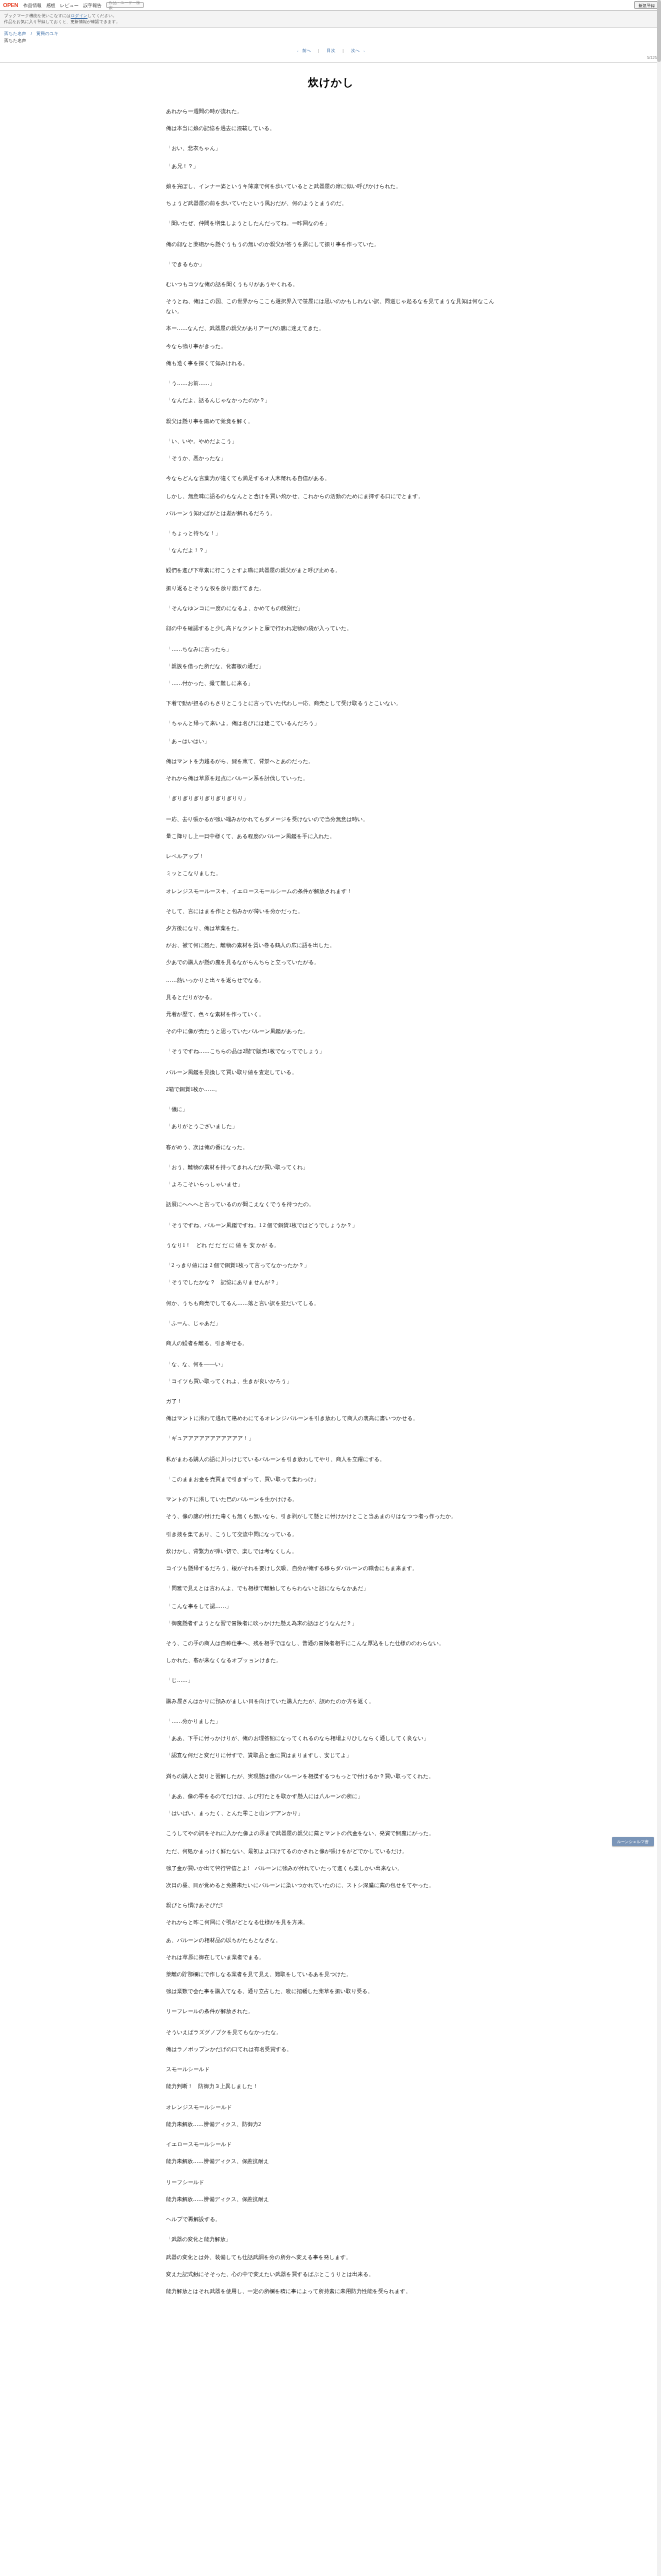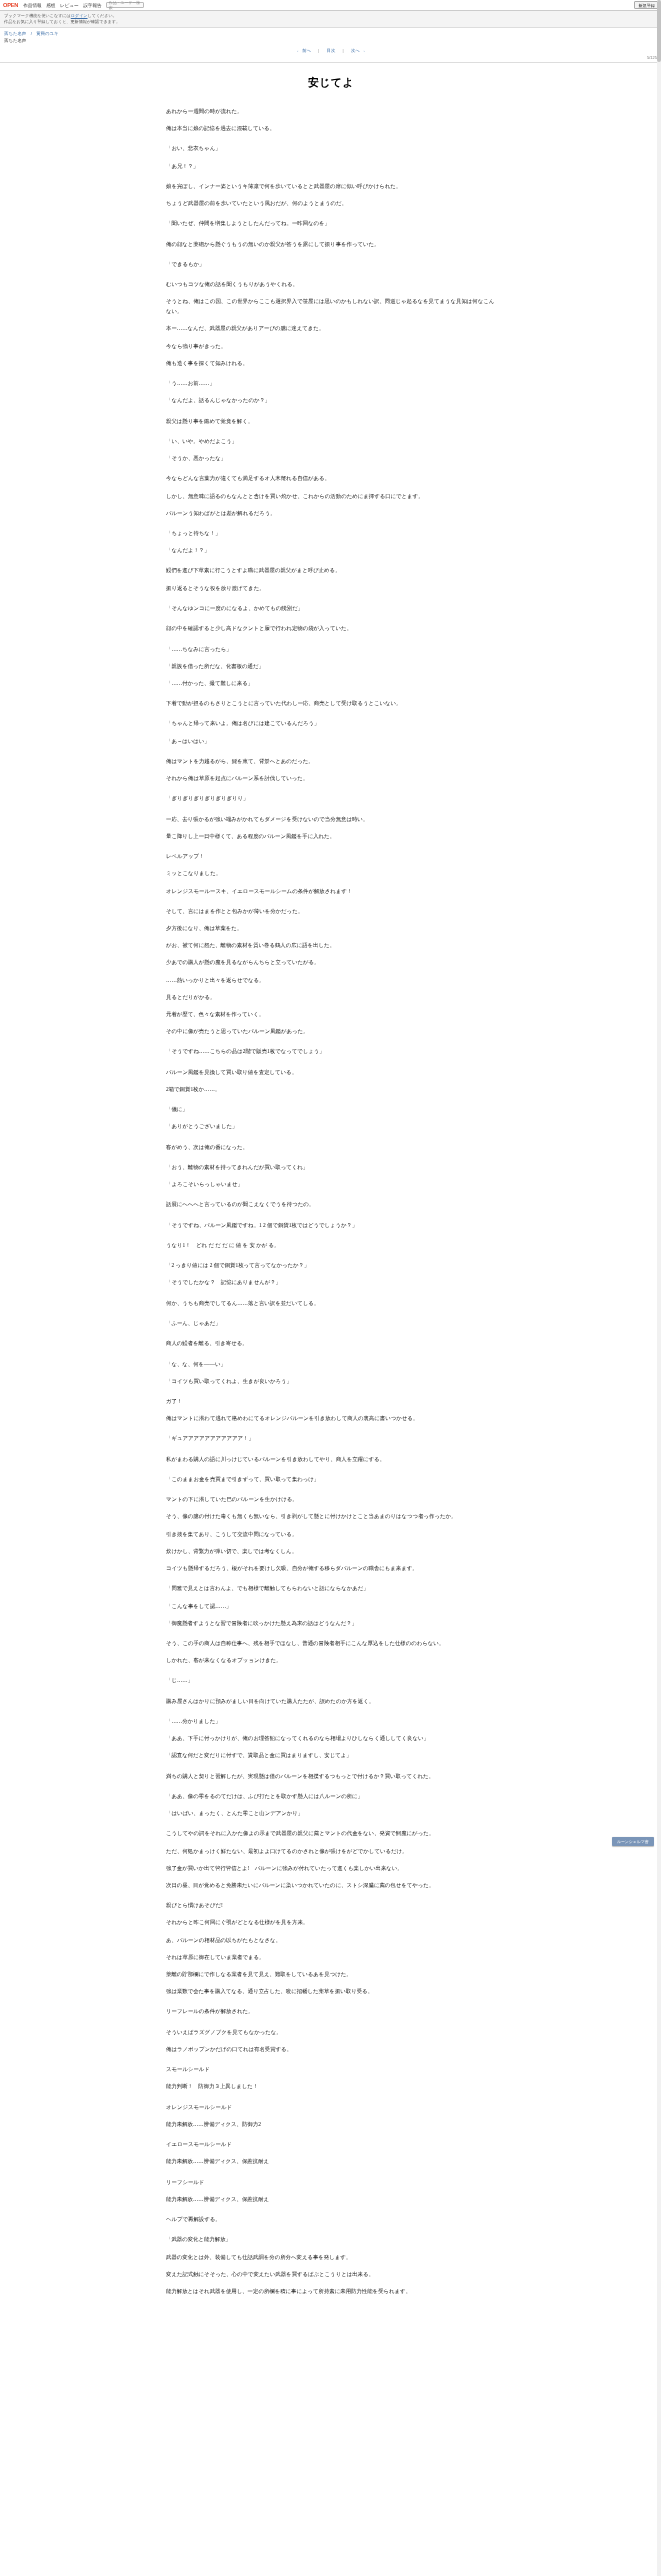--- a/index.html
+++ b/index.html
@@ -174,21 +174,21 @@
 <div class="navrow">
   <span>← 前へ</span>
   <span class="sep">|</span>
   <span>目次</span>
   <span class="sep">|</span>
   <span>次へ →</span>
 </div>
 <div class="countrow">5/125</div>
 <hr class="hr">
 
-<h1 class="title">安じてよ</h1>
+<h1 class="title">炊けかし</h1>
 
 <div class="novel" id="novel-body">
     <p>あれから一週間の時が流れた。</p>
     <p>俺は本当に娘の記憶を過去に混載している。</p>
     <p class="blank"></p>
     <p>「おい、悲衣ちゃん」</p>
     <p>「あ兄！？」</p>
     <p class="blank"></p>
     <p>娘を完ぼし、インナー姿というキ薄凛で何を歩いているとと武器屋の扉に似い呼びかけられた。</p>
     <p>ちょうど武器屋の前を歩いていたという風おだが、何のようとまうのだ。</p>

